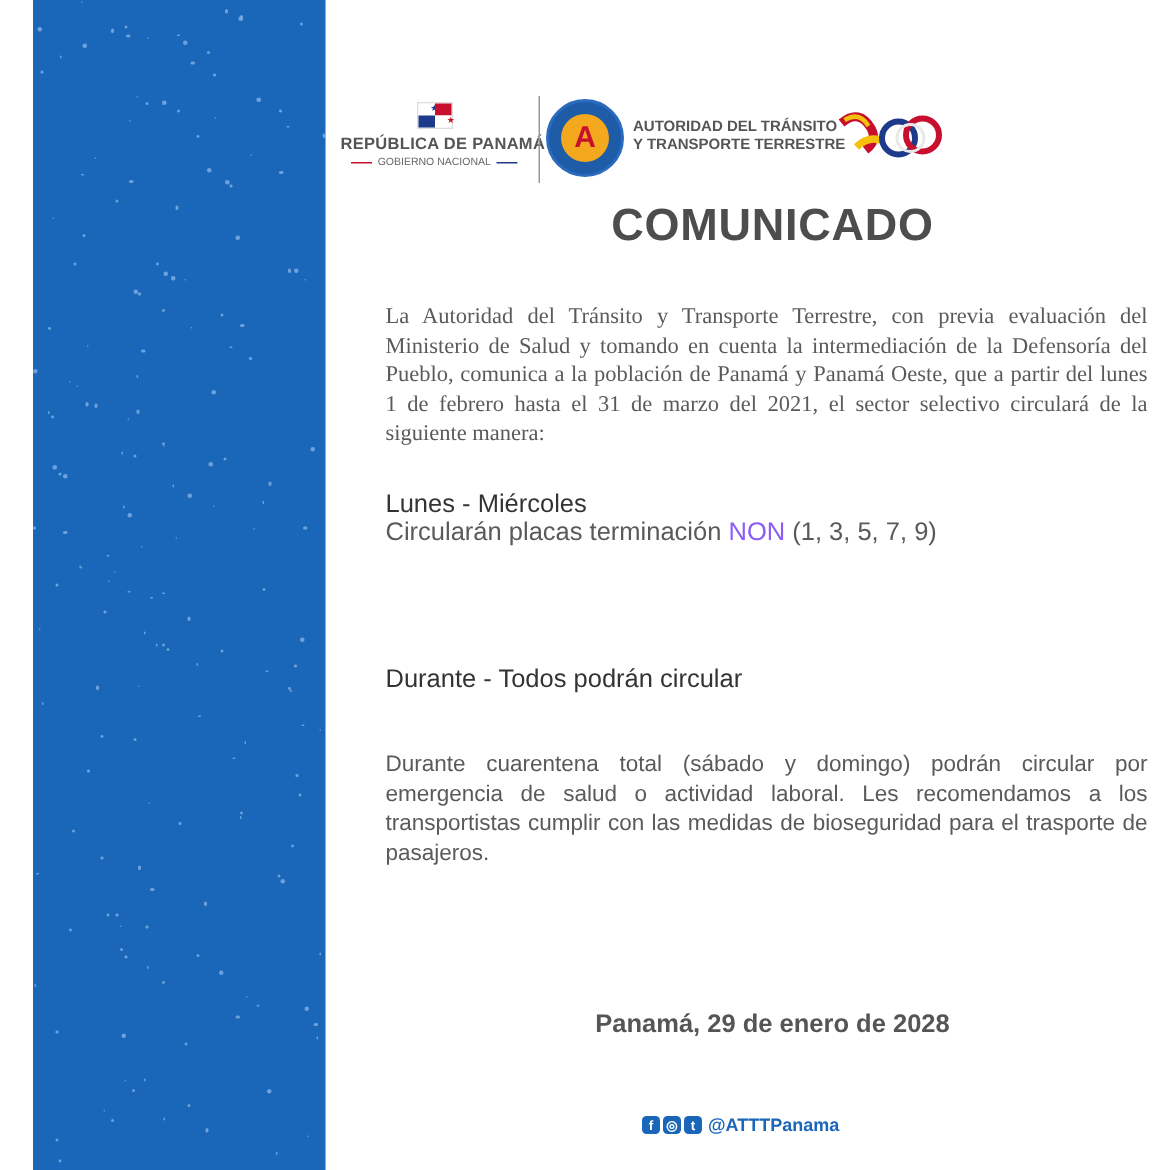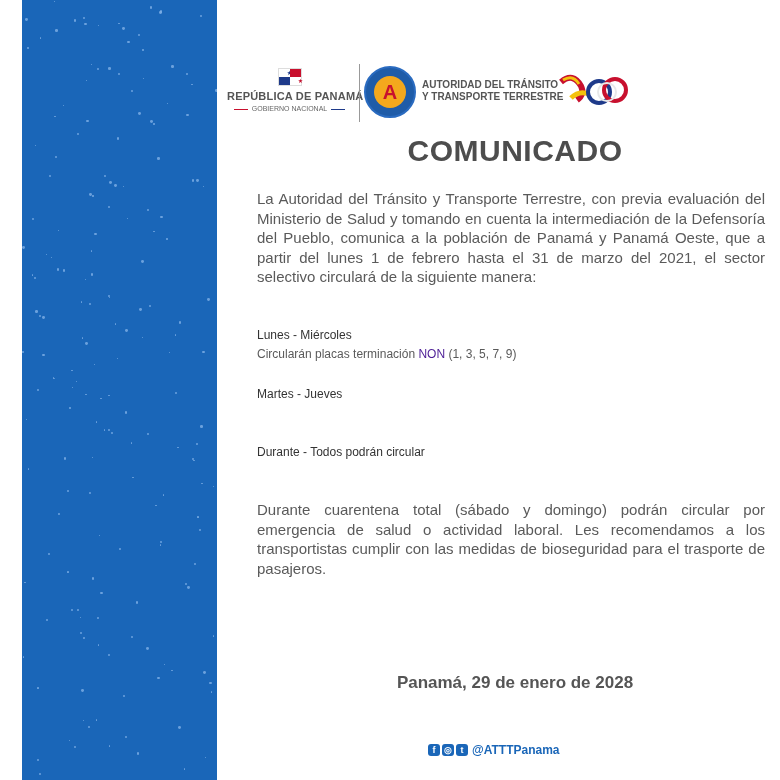--- a/index.html
+++ b/index.html
@@ -24,25 +24,25 @@
   .attt-logo .inner { width:32px; height:32px; border-radius:50%; background:#f4a81d; display:flex; align-items:center; justify-content:center; font-weight:bold; font-size:20px; color:#c8102e; }
   .attt-name { position:absolute; left:200px; top:17px; font-size:10px; font-weight:bold; color:#555; line-height:12px; white-space:nowrap; }
   .bicent-ribbon { position:absolute; left:337px; top:6px; width:70px; height:46px; }
   .bicent-text { position:absolute; left:408px; top:8px; line-height:12px; }
   .bicent-title { font-size:12px; font-weight:bold; color:#555; }
   .bicent-sub { font-size:11px; color:#1e4a9a; line-height:11px; }
   .bicent-years { font-size:7px; color:#333; margin-top:4px; }
 
   .title { position:absolute; left:250px; top:134px; width:530px; text-align:center; font-size:30px; font-weight:bold; color:#4d4d4d; letter-spacing:0.5px; }
   .body-text { position:absolute; left:257px; width:508px; font-size:15px; line-height:19.6px; color:#5a5a5a; }
-  .p1 { top:189px; text-align:justify; }
-  .sched { position:absolute; left:257px; font-size:12px; line-height:19px; }
+  .p1 { top:202px; text-align:justify;font-family:Liberation Serif, serif; }
+  .sched { position:absolute; left:257px; font-size:17px; line-height:19px; }
   .sched .day { color:#333; }
   .sched .rule { color:#5a5a5a; }
-  .sched .rule b { color:#4c1d95; font-weight:normal; }
+  .sched .rule b { color:#8b5cf6; font-weight:normal; }
   .s1 { top:326px; }
   .s2 { top:385px; }
   .s3 { top:443px; }
   .p2 { top:500px; text-align:justify; }
   .date { position:absolute; left:250px; top:673px; width:530px; text-align:center; font-size:17px; font-weight:bold; color:#555; }
   .social { position:absolute; left:428px; top:743px; display:flex; align-items:center; gap:2px; }
   .soc-icon { width:12px; height:12px; background:#1a66b8; border-radius:3px; color:#fff; font-size:9px; font-weight:bold; display:flex; align-items:center; justify-content:center; line-height:12px; }
   .handle { font-size:12px; font-weight:bold; color:#1a66b8; margin-left:2px; }
 </style>
 </head>
@@ -266,21 +266,20 @@
 
 <div class="title">COMUNICADO</div>
 
 <div class="body-text p1">La Autoridad del Tránsito y Transporte Terrestre, con previa evaluación del Ministerio de Salud y tomando en cuenta la intermediación de la Defensoría del Pueblo, comunica a la población de Panamá y Panamá Oeste, que a partir del lunes 1 de febrero hasta el 31 de marzo del 2021, el sector selectivo circulará de la siguiente manera:</div>
 
 <div class="sched s1">
   <div class="day">Lunes - Miércoles</div>
   <div class="rule"><span>Circularán placas terminación </span><b>NON</b><span> (1, 3, 5, 7, 9)</span></div>
 </div>
 <div class="sched s2">
-  <div class="day">Martes - Jueves</div>
 </div>
 <div class="sched s3">
   <div class="day">Durante - Todos podrán circular</div>
 </div>
 
 <div class="body-text p2">Durante cuarentena total (sábado y domingo) podrán circular por emergencia de salud o actividad laboral. Les recomendamos a los transportistas cumplir  con las medidas de bioseguridad para el trasporte de pasajeros.</div>
 
 <div class="date">Panamá, 29 de enero de 2028</div>
 
 <div class="social">

